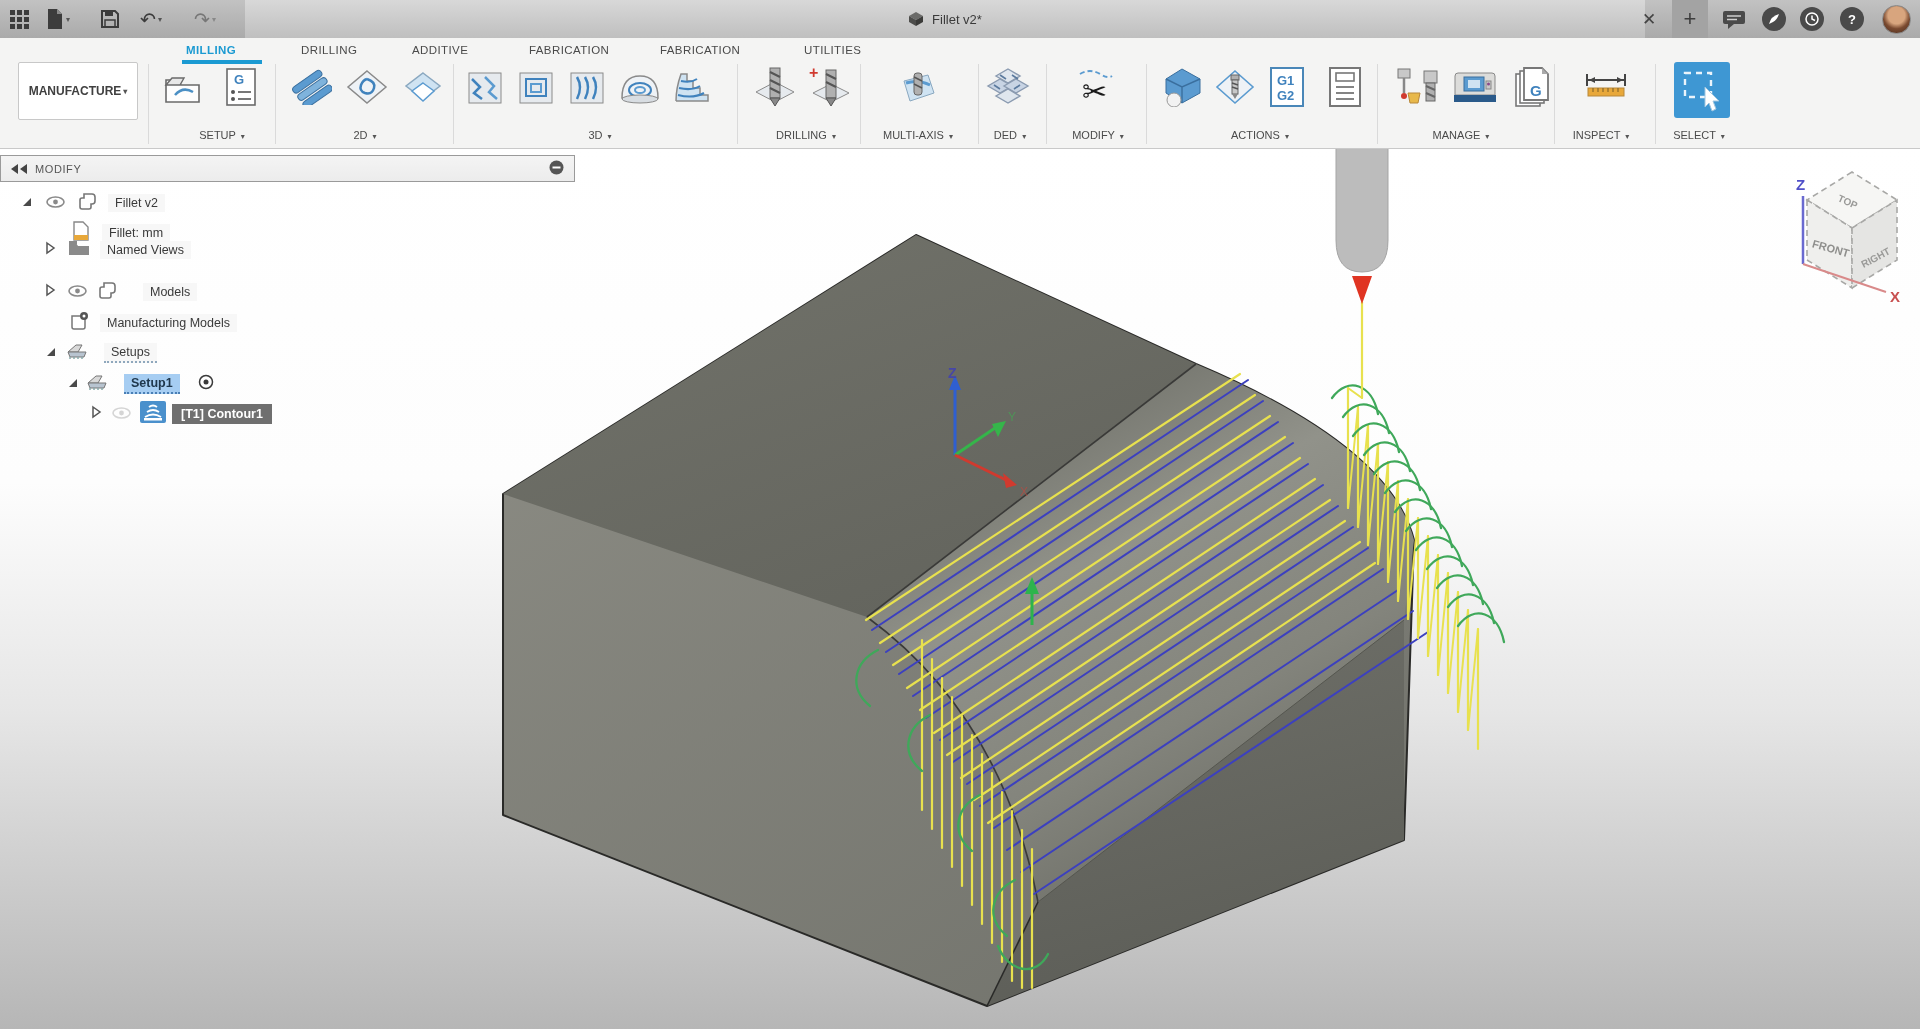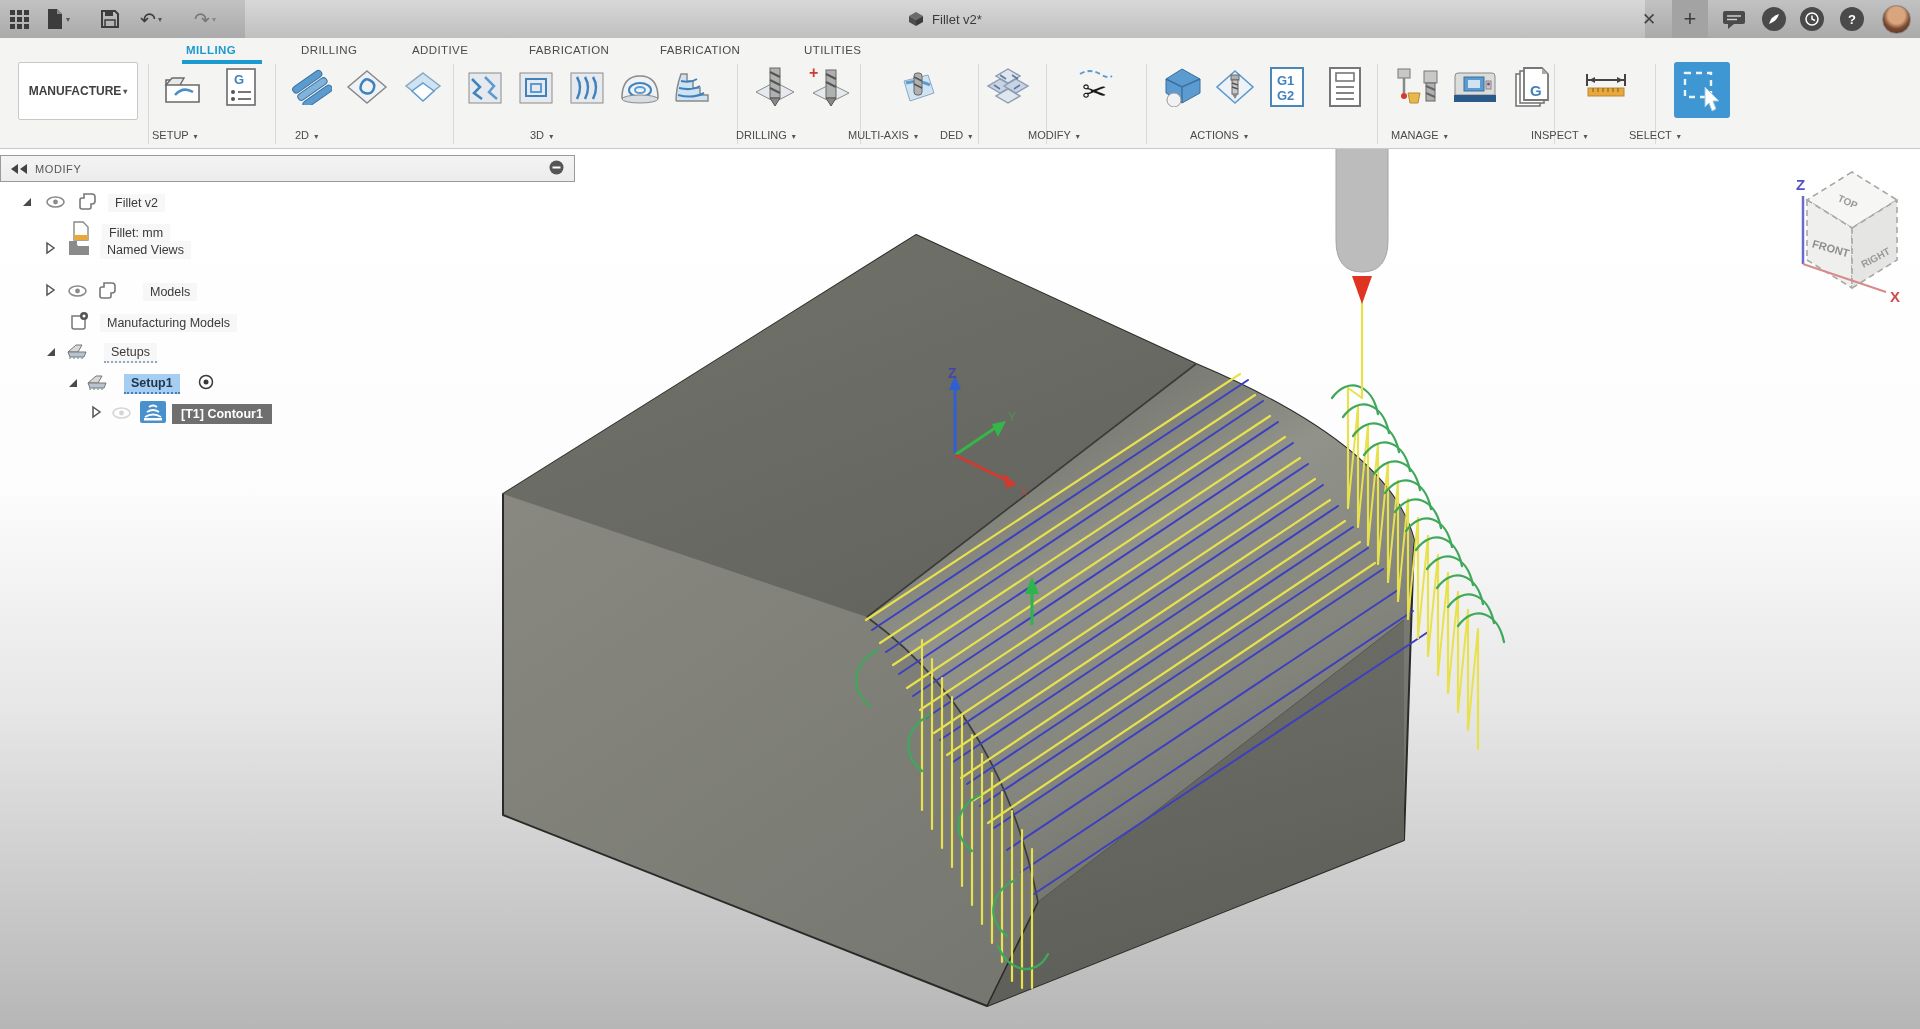--- a/index.html
+++ b/index.html
@@ -16,21 +16,21 @@
   .circ-ic{width:24px;height:24px;border-radius:50%;background:#4a4a4a;color:#fff;
     display:flex;align-items:center;justify-content:center;font-size:13px;font-weight:bold;}
   #plus-tile{position:absolute;left:1672px;top:0;width:36px;height:38px;background:#a3a3a3;
     display:flex;align-items:center;justify-content:center;font-size:22px;color:#3d3d3d;}
   
   #ribbon{position:absolute;left:0;top:38px;width:1920px;height:110px;
     background:#f4f4f3;border-bottom:1px solid #c9c9c9;}
   .rtab{position:absolute;top:6px;font-size:11.5px;letter-spacing:.4px;color:#4a4a4a;cursor:default;}
   .rtab.active{color:#1b9ad2;font-weight:bold;}
   #mill-underline{position:absolute;left:182px;top:22px;width:80px;height:4px;background:#1b9ad2;}
-  .glabel{position:absolute;top:91px;width:140px;text-align:left;font-size:11px;color:#4a4a4a;}
+  .glabel{position:absolute;top:91px;width:140px;text-align:center;font-size:11px;color:#4a4a4a;}
   .gsep{position:absolute;top:26px;width:1px;height:80px;background:#dadada;}
   #mfg-btn{position:absolute;left:18px;top:24px;width:118px;height:56px;background:#fff;
     border:1px solid #c8c8c8;border-radius:2px;display:flex;align-items:center;justify-content:center;
     font-size:12px;font-weight:bold;color:#404040;}
   .ric{position:absolute;top:26px;width:46px;height:46px;display:flex;align-items:center;justify-content:center;}
   #select-tile{position:absolute;left:1674px;top:24px;width:56px;height:56px;background:#3e97d3;
     border-radius:3px;display:flex;align-items:center;justify-content:center;}
   
   #browser-hdr{position:absolute;left:0;top:155px;width:575px;height:27px;
     background:linear-gradient(#f4f4f4,#ececec);border:1px solid #9a9a9a;box-sizing:border-box;

